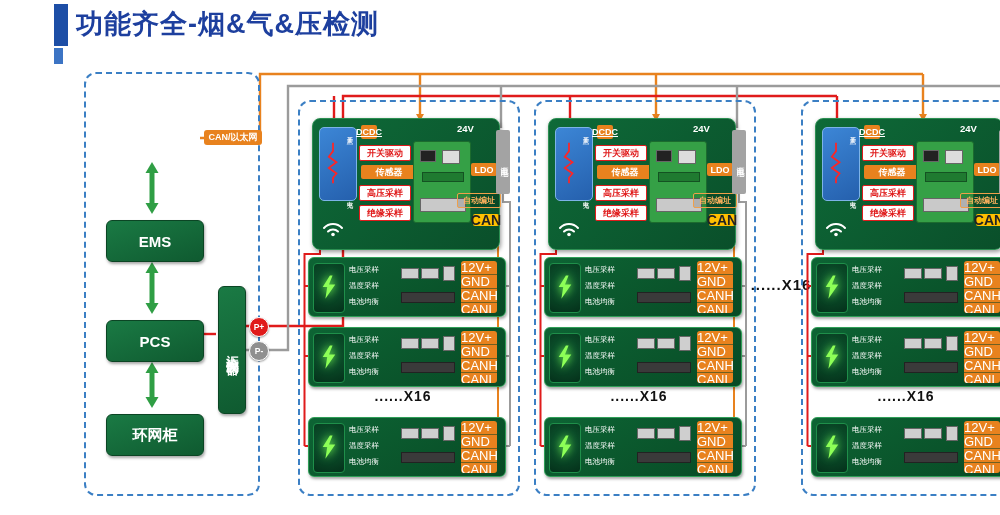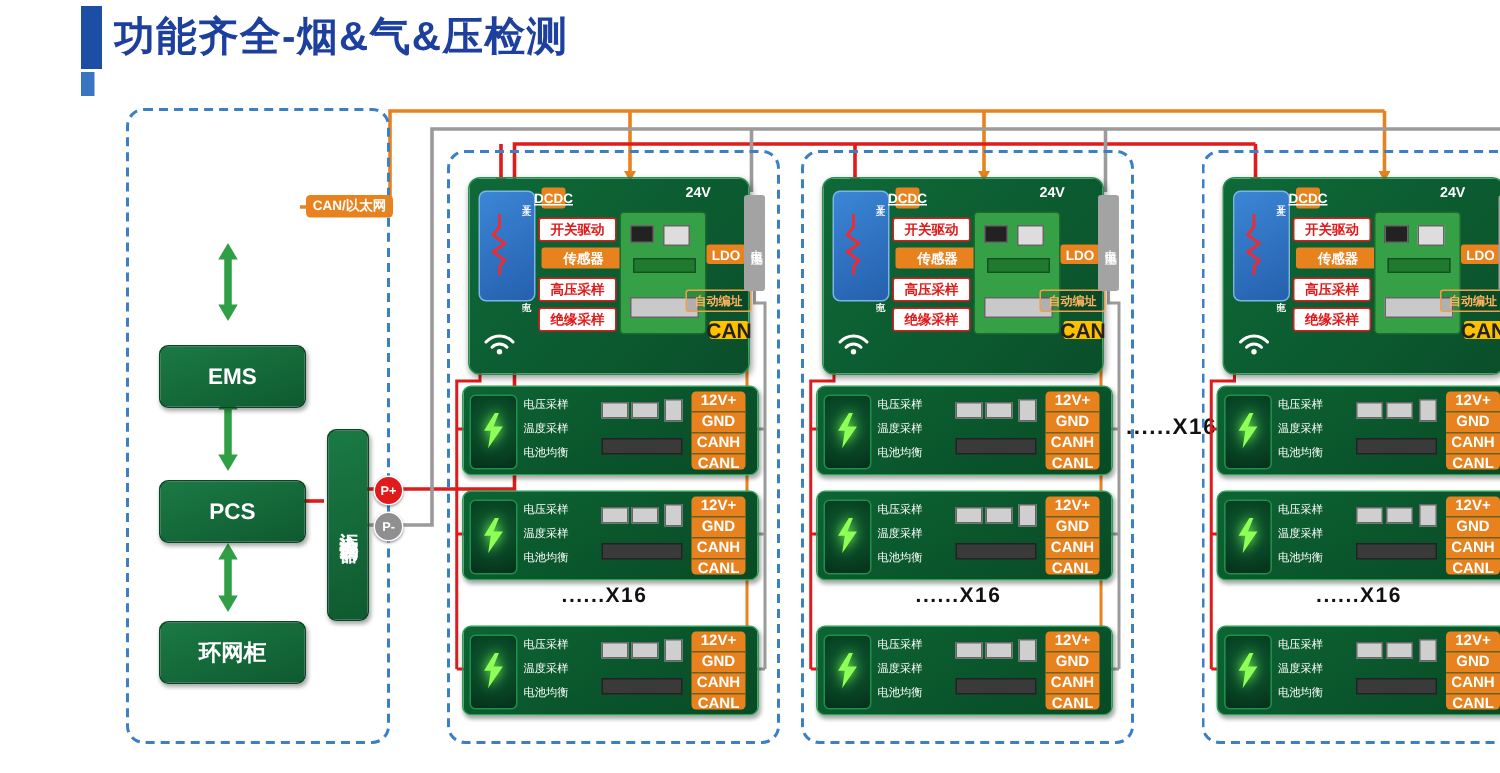--- a/index.html
+++ b/index.html
@@ -19,21 +19,21 @@
   .f-red{fill:#e01b1b;}.f-orange{fill:#e8821e;}.f-green{fill:#2f9e44;}
   .g-arrow{stroke:#2f9e44;stroke-width:5;}
 
   
   .left-panel{position:absolute;left:38px;top:72px;width:172px;height:420px;
     border:2px dashed #3b7fc4;border-radius:12px;z-index:2;}
   .gbox{position:absolute;display:flex;align-items:center;justify-content:center;
     background:linear-gradient(160deg,#1a7a44,#0f5a30);border:1px solid #0b4524;border-radius:6px;
     color:#fff;font-weight:700;font-size:15px;box-shadow:1px 2px 3px rgba(0,0,0,.35);}
   .bau{left:20px;top:46px;width:96px;height:40px;}
-  .ems{left:20px;top:156px;width:96px;height:40px;}
+  .ems{left:20px;top:146px;width:96px;height:40px;}
   .pcs{left:20px;top:246px;width:96px;height:40px;}
   .ring{left:20px;top:340px;width:96px;height:40px;}
   .busctl{left:132px;top:212px;width:26px;height:126px;font-size:12.5px;
     writing-mode:vertical-rl;text-orientation:upright;letter-spacing:2px;}
   .can-badge{position:absolute;left:158px;top:130px;width:58px;height:15px;z-index:3;
     background:#e8821e;border-radius:3px;color:#fff;font-size:9px;font-weight:700;
     display:flex;align-items:center;justify-content:center;}
   .pcircle{position:absolute;width:18px;height:18px;border-radius:50%;z-index:3;color:#fff;
     font-size:8.5px;font-weight:700;display:flex;align-items:center;justify-content:center;
     border:1.5px solid #fff;box-shadow:0 1px 2px rgba(0,0,0,.4);}
@@ -95,21 +95,21 @@
     display:flex;align-items:center;justify-content:center;}
   .cell svg{width:18px;height:26px;filter:drop-shadow(0 0 4px #7dff4e);}
   .cell polygon{fill:#8dff57;}
   .mlabels{position:absolute;left:40px;top:4px;color:#fff;font-size:7.5px;line-height:16px;white-space:nowrap;}
   .mcomp{position:absolute;background:#cfcfcf;border:1px solid #666;}
   .ma{left:92px;top:10px;width:16px;height:9px;}
   .mb{left:112px;top:10px;width:16px;height:9px;}
   .mc{left:134px;top:8px;width:10px;height:13px;}
   .mbar{position:absolute;left:92px;top:34px;width:52px;height:9px;background:#3a3a3a;border:1px solid #222;}
   .pins{position:absolute;left:152px;top:3px;width:36px;height:52px;background:#e8821e;border-radius:3px;overflow:hidden;}
-  .pin{height:13px;line-height:13px;font-size:10px;font-weight:700;color:#fff;text-align:center;
+  .pin{height:13px;line-height:13px;font-size:13px;font-weight:400;color:#fff;text-align:left;
     border-bottom:1px solid rgba(10,70,40,.55);}
   .pin:last-child{border-bottom:none;}
 
   .x16{font-weight:700;color:#111;font-size:14px;letter-spacing:1px;}
   .cluster-x16{position:absolute;left:8px;top:286px;width:190px;text-align:center;}
   .inter-x16{position:absolute;left:698px;top:276px;width:74px;text-align:center;z-index:2;font-size:15px;}
 </style>
 </head>
 <body>
 

